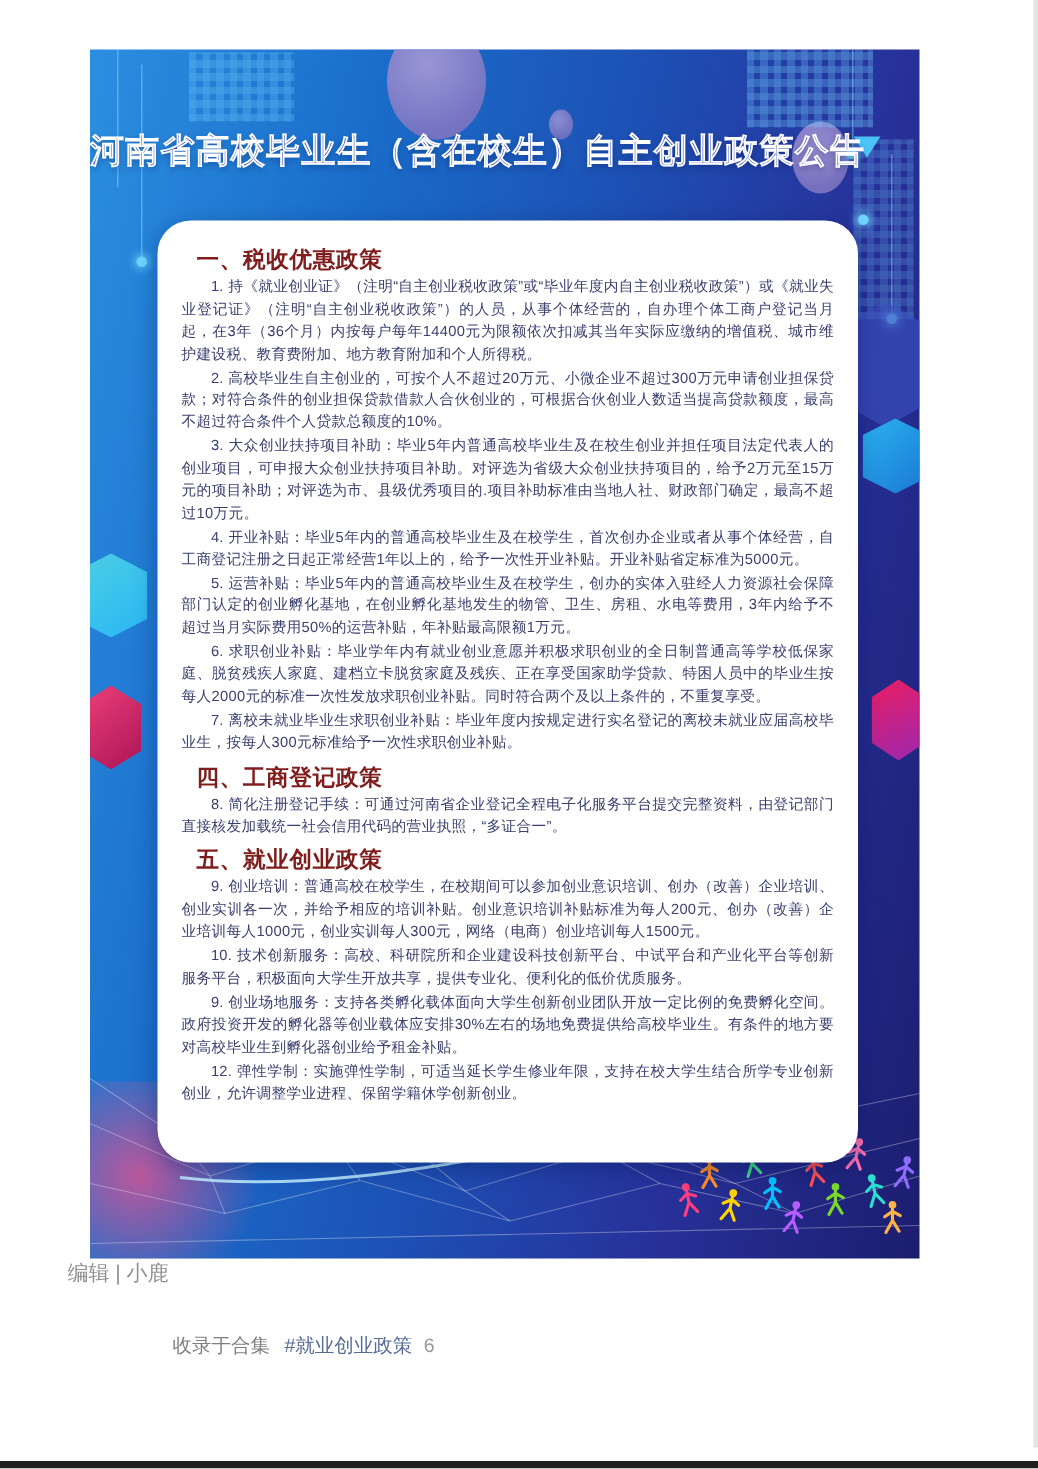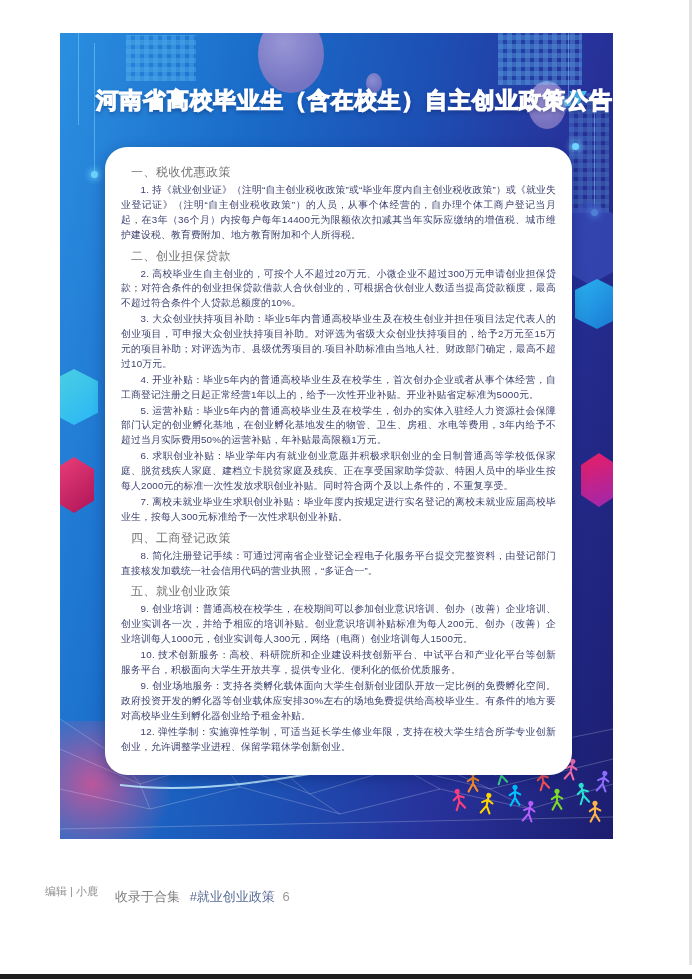--- a/index.html
+++ b/index.html
@@ -29,46 +29,46 @@
   .cline{position:absolute;width:1px;background:rgba(140,225,255,.45);}
   .cdot{position:absolute;width:7px;height:7px;border-radius:50%;background:#6fd4ff;box-shadow:0 0 6px 2px rgba(111,212,255,.7);}
   .hex{position:absolute;clip-path:polygon(50% 0,100% 25%,100% 75%,50% 100%,0 75%,0 25%);}
   .cube{position:absolute;}
   .tri-down{position:absolute;width:0;height:0;border-left:9px solid transparent;border-right:9px solid transparent;border-top:14px solid #4dd0ff;opacity:.9;}
   .glow-pink{position:absolute;left:-20px;top:688px;width:150px;height:140px;
     background:radial-gradient(circle at 35% 45%,rgba(240,80,140,.75),rgba(240,80,140,0) 65%);}
   .mesh{position:absolute;left:0;bottom:0;width:553px;height:150px;}
   
   .poster-title{
-    position:absolute;left:0;top:52px;width:553px;text-align:right;
-    font-size:22.5px;font-weight:bold;letter-spacing:1px;color:#3a4bb5;
+    position:absolute;left:0;top:52px;width:553px;text-align:left;
+    font-size:22.5px;font-weight:normal;letter-spacing:1px;color:#3a4bb5;
     -webkit-text-stroke:1.2px #ffffff;
     text-shadow:0 2px 4px rgba(10,20,80,.55);
     white-space:nowrap;
   }
   
   .card{
     position:absolute;left:45px;top:114px;width:467px;min-height:628px;
     background:#ffffff;border-radius:22px;box-sizing:border-box;
     padding:12px 16px 12px 16px;
     box-shadow:0 4px 14px rgba(0,20,80,.35);
   }
   .sec-heading{
-    font-size:12px;font-weight:normal;color:#737373;
+    font-size:15px;font-weight:bold;color:#7f1d1d;
     margin:5px 0 2px 10px;letter-spacing:.5px;
   }
   .sec-item{
     font-size:9.8px;color:#3a3f6e;line-height:1.52;margin:0 0 1px 0;
     text-indent:2em;text-align:justify;letter-spacing:.2px;
   }
   
   .runners{position:absolute;right:4px;bottom:4px;width:160px;height:96px;}
   .runner{position:absolute;}
   
-  .editor-line{position:absolute;left:45px;top:884px;font-size:11px;color:#8f8f8f;}
+  .editor-line{position:absolute;left:45px;top:840px;font-size:14px;color:#8f8f8f;}
   .collection-line{position:absolute;left:67px;top:888px;font-size:13px;color:#7f7f7f;padding-left:48px;}
   .collection-line .tag{color:#576b95;margin-left:6px;}
   .collection-line .count{color:#9a9a9a;margin-left:4px;}
   .scrollbar{position:absolute;right:0;top:0;width:3px;height:965px;background:#e3e3e3;}
   .bottom-bar{position:absolute;left:0;bottom:0;width:692px;height:5px;background:#1e1e1e;}
 </style>
 </head>
 <body>
 
 <div class="poster">
@@ -159,21 +159,20 @@
         <path d="M10 7 L10 17 M10 9.5 L3.5 14 M10 9.5 L16.5 13 M10 17 L4.5 27 M10 17 L15.5 26" stroke="#8e6bff" stroke-width="2.6" stroke-linecap="round" fill="none"></path>
       </svg>
     </div>
 
   <div class="poster-title">河南省高校毕业生（含在校生）自主创业政策公告</div>
 
   <div class="card">
     <div id="sections">
         <div class="sec-heading">一、税收优惠政策</div>
         <p class="sec-item">1. 持《就业创业证》（注明“自主创业税收政策”或“毕业年度内自主创业税收政策”）或《就业失业登记证》（注明“自主创业税收政策”）的人员，从事个体经营的，自办理个体工商户登记当月起，在3年（36个月）内按每户每年14400元为限额依次扣减其当年实际应缴纳的增值税、城市维护建设税、教育费附加、地方教育附加和个人所得税。</p>
-        <div class="sec-heading">二、创业担保贷款</div>
         <p class="sec-item">2. 高校毕业生自主创业的，可按个人不超过20万元、小微企业不超过300万元申请创业担保贷款；对符合条件的创业担保贷款借款人合伙创业的，可根据合伙创业人数适当提高贷款额度，最高不超过符合条件个人贷款总额度的10%。</p>
         <p class="sec-item">3. 大众创业扶持项目补助：毕业5年内普通高校毕业生及在校生创业并担任项目法定代表人的创业项目，可申报大众创业扶持项目补助。对评选为省级大众创业扶持项目的，给予2万元至15万元的项目补助；对评选为市、县级优秀项目的.项目补助标准由当地人社、财政部门确定，最高不超过10万元。</p>
         <p class="sec-item">4. 开业补贴：毕业5年内的普通高校毕业生及在校学生，首次创办企业或者从事个体经营，自工商登记注册之日起正常经营1年以上的，给予一次性开业补贴。开业补贴省定标准为5000元。</p>
         <p class="sec-item">5. 运营补贴：毕业5年内的普通高校毕业生及在校学生，创办的实体入驻经人力资源社会保障部门认定的创业孵化基地，在创业孵化基地发生的物管、卫生、房租、水电等费用，3年内给予不超过当月实际费用50%的运营补贴，年补贴最高限额1万元。</p>
         <p class="sec-item">6. 求职创业补贴：毕业学年内有就业创业意愿并积极求职创业的全日制普通高等学校低保家庭、脱贫残疾人家庭、建档立卡脱贫家庭及残疾、正在享受国家助学贷款、特困人员中的毕业生按每人2000元的标准一次性发放求职创业补贴。同时符合两个及以上条件的，不重复享受。</p>
         <p class="sec-item">7. 离校未就业毕业生求职创业补贴：毕业年度内按规定进行实名登记的离校未就业应届高校毕业生，按每人300元标准给予一次性求职创业补贴。</p>
         <div class="sec-heading">四、工商登记政策</div>
         <p class="sec-item">8. 简化注册登记手续：可通过河南省企业登记全程电子化服务平台提交完整资料，由登记部门直接核发加载统一社会信用代码的营业执照，“多证合一”。</p>
         <div class="sec-heading">五、就业创业政策</div>
         <p class="sec-item">9. 创业培训：普通高校在校学生，在校期间可以参加创业意识培训、创办（改善）企业培训、创业实训各一次，并给予相应的培训补贴。创业意识培训补贴标准为每人200元、创办（改善）企业培训每人1000元，创业实训每人300元，网络（电商）创业培训每人1500元。</p>

